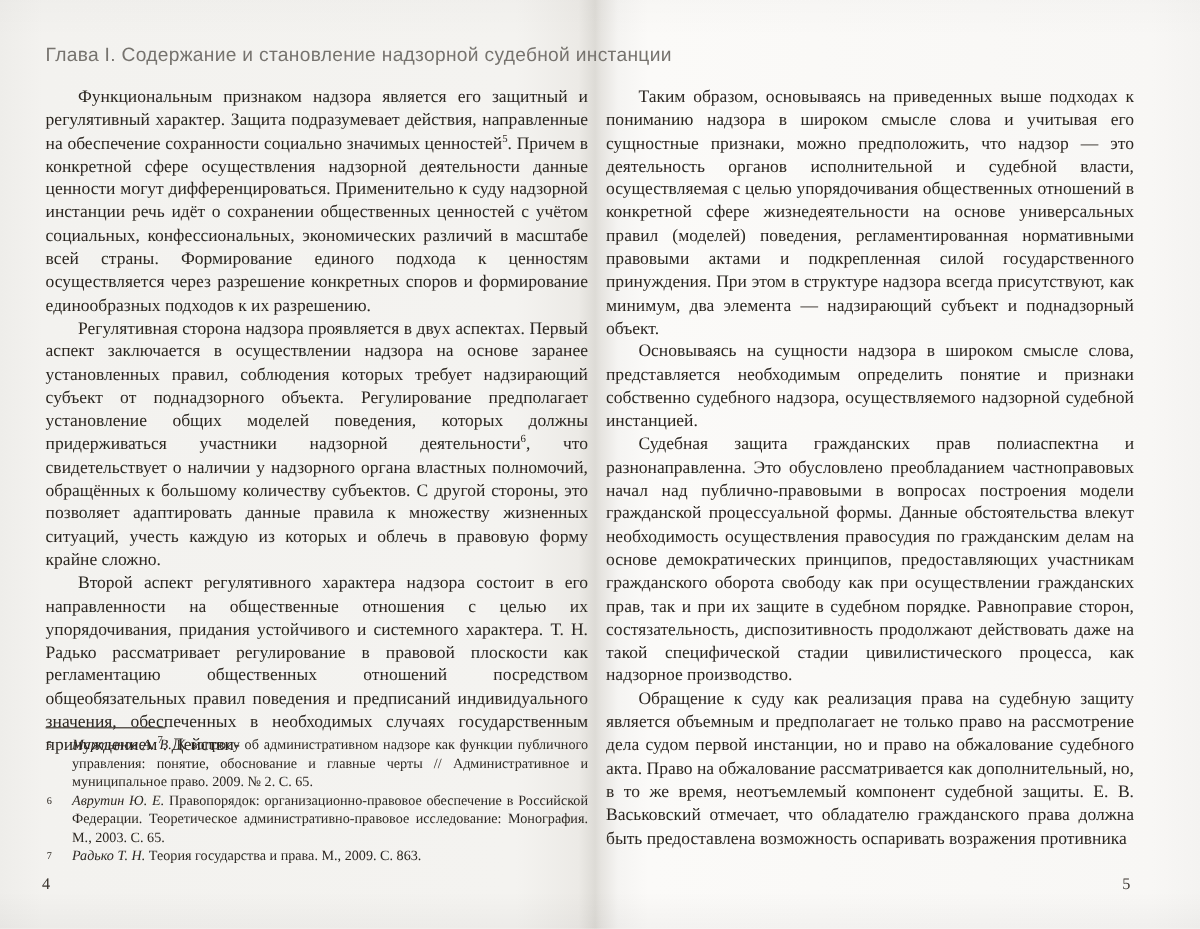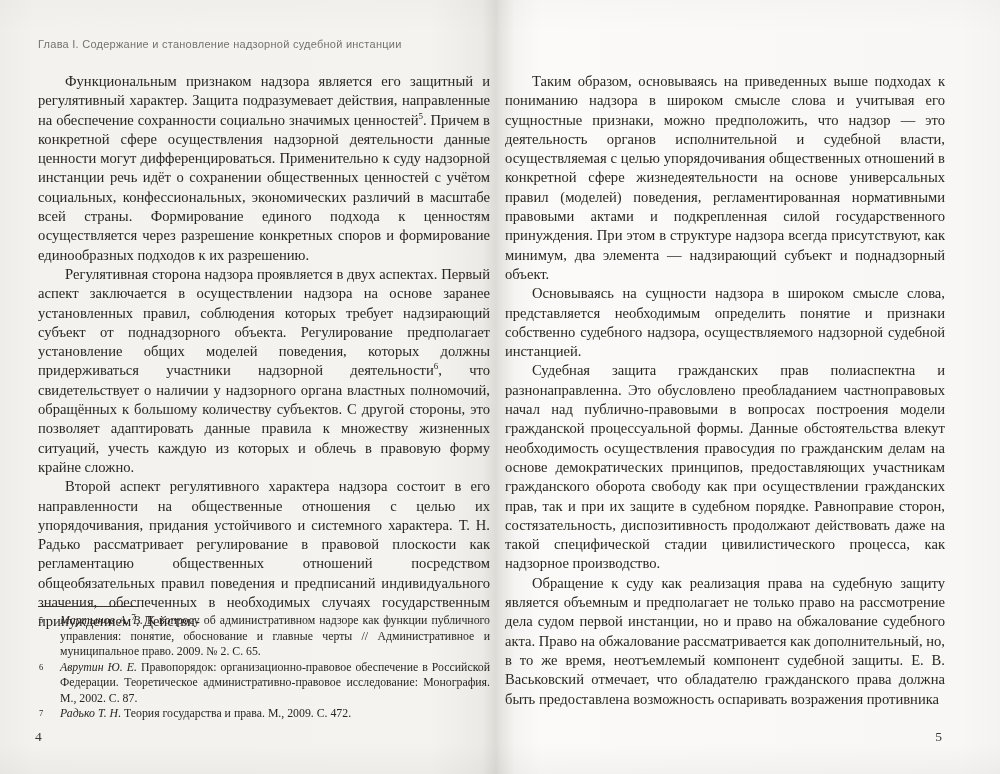--- a/index.html
+++ b/index.html
@@ -15,21 +15,21 @@
       linear-gradient(90deg,
         #eeedea 0%, #f3f2ef 3.5%, #f4f3f0 43%,
         #eceae6 48.2%, #dddbd6 49.6%, #e6e4e0 50.1%,
         #f5f4f2 51.5%, #fbfaf8 54%, #f8f7f5 96%, #f4f3f1 100%);
   }
 
   .running-head {
     position: absolute;
     top: 38px;
     font-family: "Liberation Sans", sans-serif;
-    font-size: 11px;
+    font-size: 16px;
     letter-spacing: 0.25px;
     color: #76736e;
     white-space: nowrap;
   }
   .head-left  { left: 38px; }
   .head-right { right: 59px; }
 
   .col {
     position: absolute;
     top: 72px;
@@ -100,24 +100,24 @@
     <p class="body-p indent"><span>Регулятивная сторона надзора проявляется в двух аспектах. Первый аспект заключается в осуществлении надзора на основе заранее установленных правил, соблюдения которых требует надзирающий субъект от поднадзорного объекта. Регулирование предполагает установление общих моделей поведения, которых должны придерживаться участники надзорной деятельности</span><sup class="fnref">6</sup><span>, что свидетельствует о наличии у надзорного органа властных полномочий, обращённых к большому количеству субъектов. С другой стороны, это позволяет адаптировать данные правила к множеству жизненных ситуаций, учесть каждую из которых и облечь в правовую форму крайне сложно.</span></p>
     <p class="body-p indent"><span>Второй аспект регулятивного характера надзора состоит в его направленности на общественные отношения с целью их упорядочивания, придания устойчивого и системного характера. Т. Н. Радько рассматривает регулирование в правовой плоскости как регламентацию общественных отношений посредством общеобязательных правил поведения и предписаний индивидуального значения, обеспеченных в необходимых случаях государственным принуждением</span><sup class="fnref">7</sup><span>. Действи-</span></p>
   </div>
 
   <div class="footnotes">
     <div class="fn-rule"></div>
     <p class="fn">
       <span class="fn-marker">5</span><span class="fn-author">Мартынов А. В.</span><span> К вопросу об административном надзоре как функции публичного управления: понятие, обоснование и главные черты // Административное и муниципальное право. 2009. № 2. С. 65.</span>
     </p>
     <p class="fn">
-      <span class="fn-marker">6</span><span class="fn-author">Аврутин Ю. Е.</span><span> Правопорядок: организационно-правовое обеспечение в Российской Федерации. Теоретическое административно-правовое исследование: Монография. М., 2002. С. 87.</span>
+      <span class="fn-marker">6</span><span class="fn-author">Аврутин Ю. Е.</span><span> Правопорядок: организационно-правовое обеспечение в Российской Федерации. Теоретическое административно-правовое исследование: Монография. М., 2003. С. 65.</span>
     </p>
     <p class="fn">
-      <span class="fn-marker">7</span><span class="fn-author">Радько Т. Н.</span><span> Теория государства и права. М., 2009. С. 472.</span>
+      <span class="fn-marker">7</span><span class="fn-author">Радько Т. Н.</span><span> Теория государства и права. М., 2009. С. 863.</span>
     </p>
   </div>
 
   <div class="col col-right">
     <p class="body-p indent">Таким образом, основываясь на приведенных выше подходах к пониманию надзора в широком смысле слова и учитывая его сущностные признаки, можно предположить, что надзор — это деятельность органов исполнительной и судебной власти, осуществляемая с целью упорядочивания общественных отношений в конкретной сфере жизнедеятельности на основе универсальных правил (моделей) поведения, регламентированная нормативными правовыми актами и подкрепленная силой государственного принуждения. При этом в структуре надзора всегда присутствуют, как минимум, два элемента — надзирающий субъект и поднадзорный объект.</p>
     <p class="body-p indent">Основываясь на сущности надзора в широком смысле слова, представляется необходимым определить понятие и признаки собственно судебного надзора, осуществляемого надзорной судебной инстанцией.</p>
     <p class="body-p indent">Судебная защита гражданских прав полиаспектна и разнонаправленна. Это обусловлено преобладанием частноправовых начал над публично-правовыми в вопросах построения модели гражданской процессуальной формы. Данные обстоятельства влекут необходимость осуществления правосудия по гражданским делам на основе демократических принципов, предоставляющих участникам гражданского оборота свободу как при осуществлении гражданских прав, так и при их защите в судебном порядке. Равноправие сторон, состязательность, диспозитивность продолжают действовать даже на такой специфической стадии цивилистического процесса, как надзорное производство.</p>
     <p class="body-p indent">Обращение к суду как реализация права на судебную защиту является объемным и предполагает не только право на рассмотрение дела судом первой инстанции, но и право на обжалование судебного акта. Право на обжалование рассматривается как дополнительный, но, в то же время, неотъемлемый компонент судебной защиты. Е. В. Васьковский отмечает, что обладателю гражданского права должна быть предоставлена возможность оспаривать возражения противника</p>
   </div>
 

